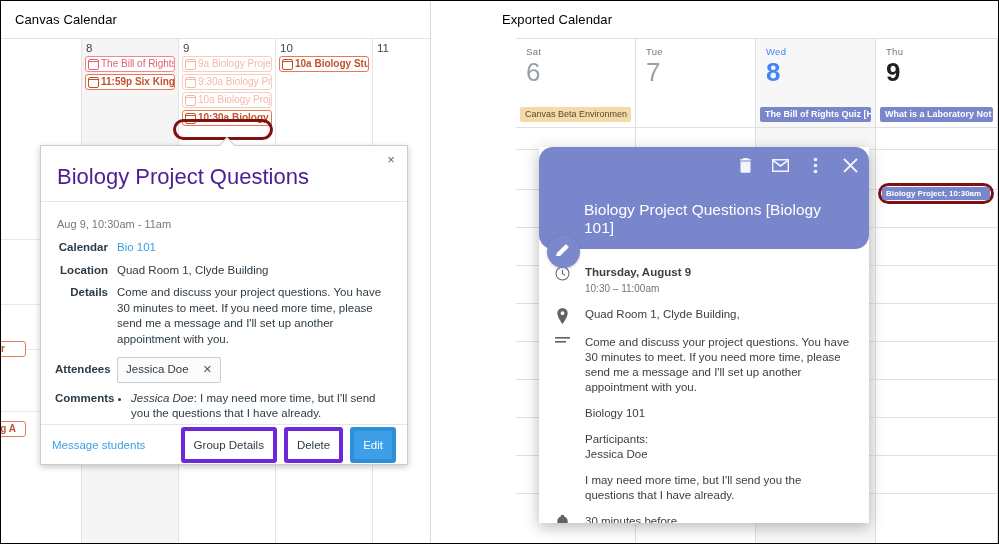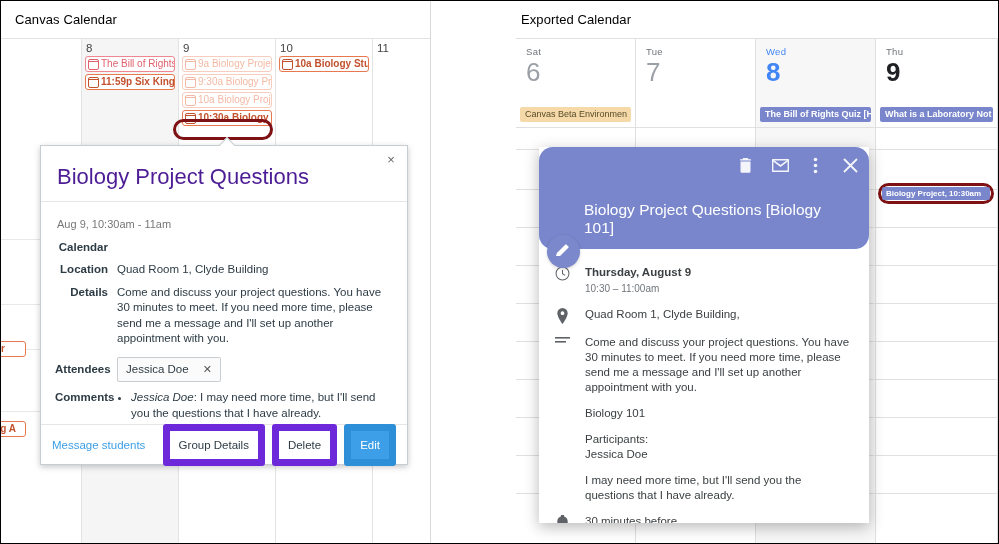--- a/index.html
+++ b/index.html
@@ -114,31 +114,31 @@
     position: absolute; left: 0; right: 0; bottom: 0; height: 40px;
     border-top: 1px solid #e6e6e6; display: flex; align-items: center;
     padding: 0 11px; background: #fff;
   }
   #popup-footer .msg-link {
     font-size: 11.5px; color: #3c9fe8; cursor: pointer;
   }
   #popup-footer .btns { margin-left: auto; display: flex; gap: 7px; }
   .btn {
     font-size: 11.5px; padding: 8px 9px; border-radius: 3px;
-    border: 7px solid #6d28d9; background: #fff; color: #2d3b45;
+    border: 4px solid #6d28d9; background: #fff; color: #2d3b45;
     cursor: pointer; font-family: "Liberation Sans", sans-serif;
   }
   .btn.primary { background: #3c9fe8; border-color: #2d8fd8; color: #fff; }
 
   
   #google-panel {
     position: absolute; left: 431px; top: 0; width: 567px; height: 542px;
     background: #fff; overflow: hidden;
   }
-  #google-panel .panel-title { padding-left: 89px; padding-top: 11px; }
+  #google-panel .panel-title { padding-left: 70px; padding-top: 11px; }
   #g-grid {
     position: absolute; left: 84px; top: 37px; right: 0; bottom: 0;
     border-top: 1px solid #e0e0e0;
   }
   .g-col {
     position: absolute; top: 0; bottom: 0; border-right: 1px solid #e0e0e0;
   }
   .g-col.shade { background: #f7f7f7; }
   .g-head { padding: 7px 0 0 10px; }
   .g-dow { font-size: 9.5px; color: #70757a; letter-spacing: .3px; }
@@ -273,20 +273,21 @@
 
   <div id="canvas-popup">
     <div class="arrow"></div>
     <button id="popup-close">×</button>
     <h2 id="popup-title">Biology Project Questions</h2>
     <div id="popup-body">
       <div class="popup-when">Aug 9, 10:30am - 11am</div>
 
       <div class="prow">
         <div class="k">Calendar</div>
+        <div class="v link">Bio 101</div>
       </div>
       <div class="prow">
         <div class="k">Location</div>
         <div class="v">Quad Room 1, Clyde Building</div>
       </div>
       <div class="prow">
         <div class="k">Details</div>
         <div class="v">Come and discuss your project questions. You have 30 minutes to meet. If you need more time, please send me a message and I'll set up another appointment with you.</div>
       </div>
 

